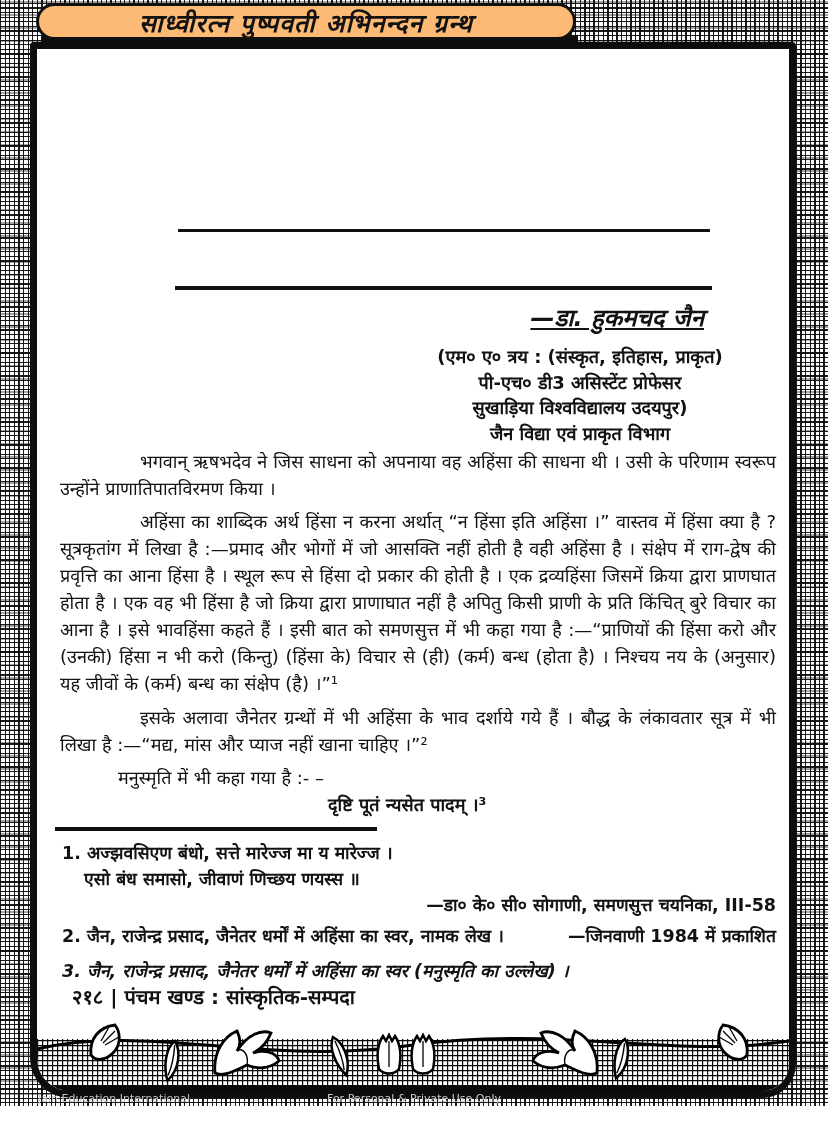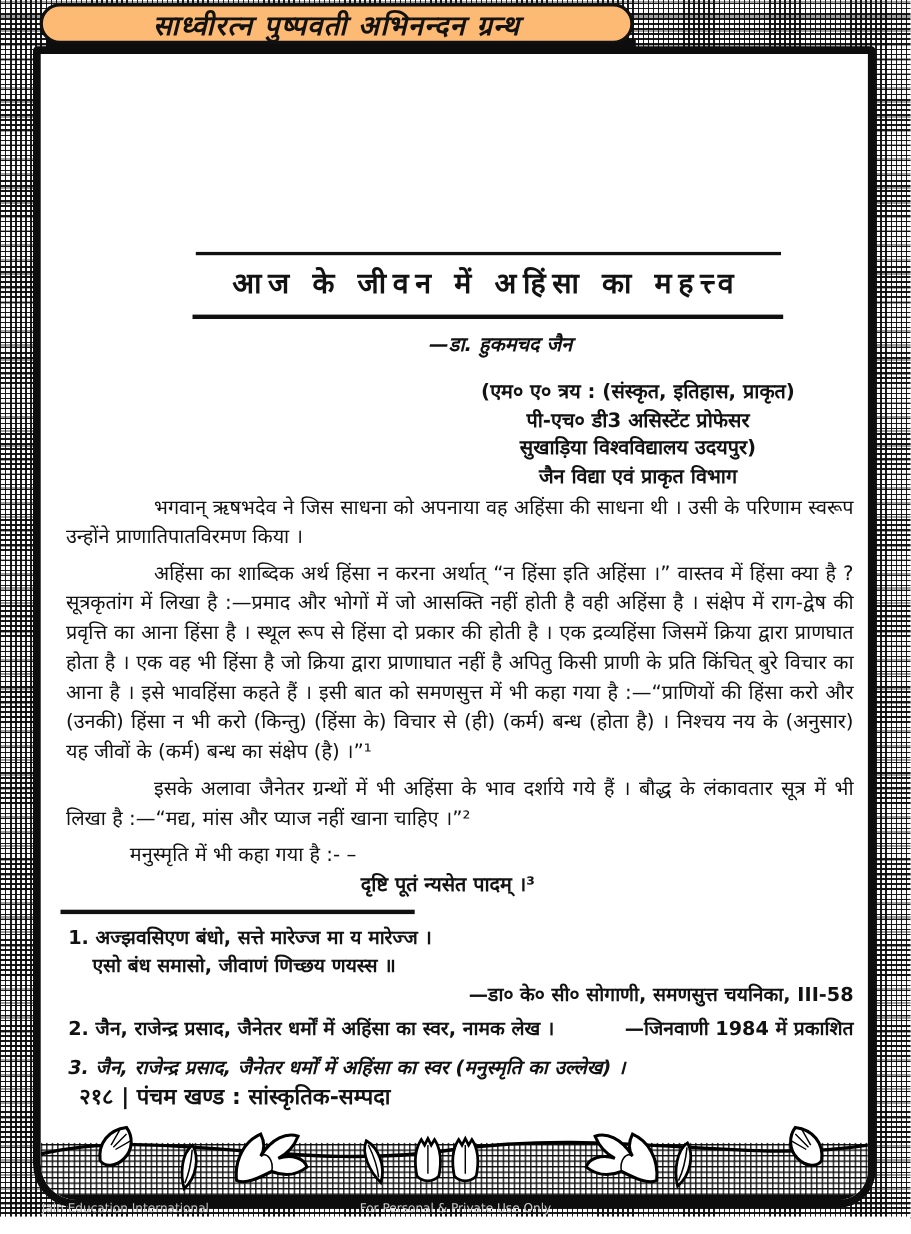--- a/index.html
+++ b/index.html
@@ -41,21 +41,21 @@
   }
   
   .rule-top{position:absolute;left:178px;top:229px;width:532px;height:3px;background:#101010;z-index:4;}
   .rule-bottom{position:absolute;left:175px;top:286px;width:537px;height:4px;background:#101010;z-index:4;}
   .article-title{
     position:absolute;left:172px;top:238px;width:540px;z-index:4;
     text-align:center;font-size:26px;font-weight:bold;letter-spacing:6px;white-space:nowrap;
   }
   .author{
     position:absolute;left:390px;top:300px;width:314px;z-index:4;
-    text-align:left;font-size:18px;font-weight:bold;font-style:italic;white-space:nowrap;
+    text-align:right;font-size:24px;font-weight:bold;font-style:italic;white-space:nowrap;text-decoration:underline;
   }
   .credentials{
     position:absolute;left:378px;top:344px;width:404px;z-index:4;
     text-align:center;font-size:18px;font-weight:bold;line-height:25.5px;
   }
   .body-text{
     position:absolute;left:60px;top:448px;width:716px;z-index:4;
     font-size:18px;line-height:27px;text-align:justify;
   }
   .body-text p{margin:0;text-indent:80px;}
@@ -131,21 +131,20 @@
       <rect x="0" y="71" width="752" height="5" fill="#0a0a0a"></rect>
     </svg>
   </div>
 
   <div class="banner-underbar"></div>
   <div class="banner">
     <span class="banner-title">साध्वीरत्न पुष्पवती अभिनन्दन ग्रन्थ</span>
   </div>
 
   <div class="rule-top"></div>
-  <div class="article-title">आज के जीवन में अहिंसा का महत्त्व</div>
   <div class="rule-bottom"></div>
 
   <div class="author">—डा. हुकमचद जैन</div>
 
   <div class="credentials">
     <div>(एम० ए० त्रय : (संस्कृत, इतिहास, प्राकृत)</div>
     <div>पी-एच० डी3 असिस्टेंट प्रोफेसर</div>
     <div>सुखाड़िया विश्वविद्यालय उदयपुर)</div>
     <div>जैन विद्या एवं प्राकृत विभाग</div>
   </div>

